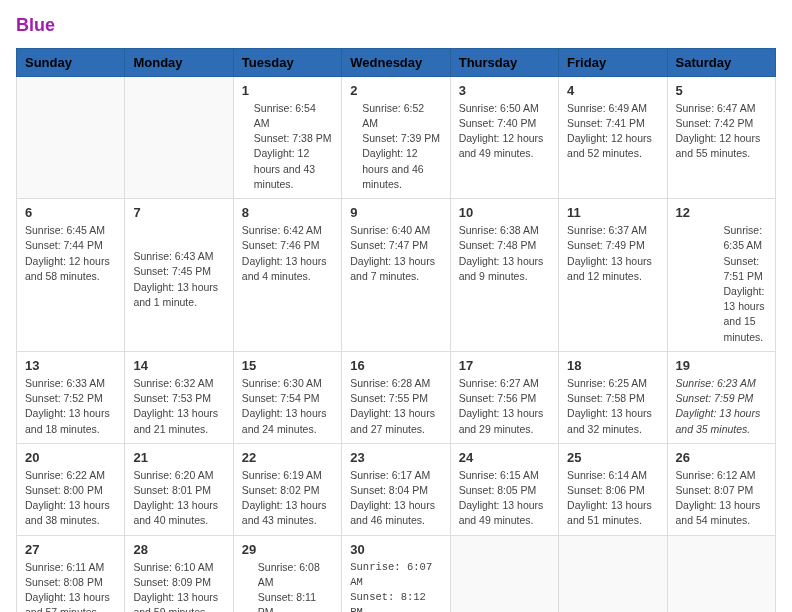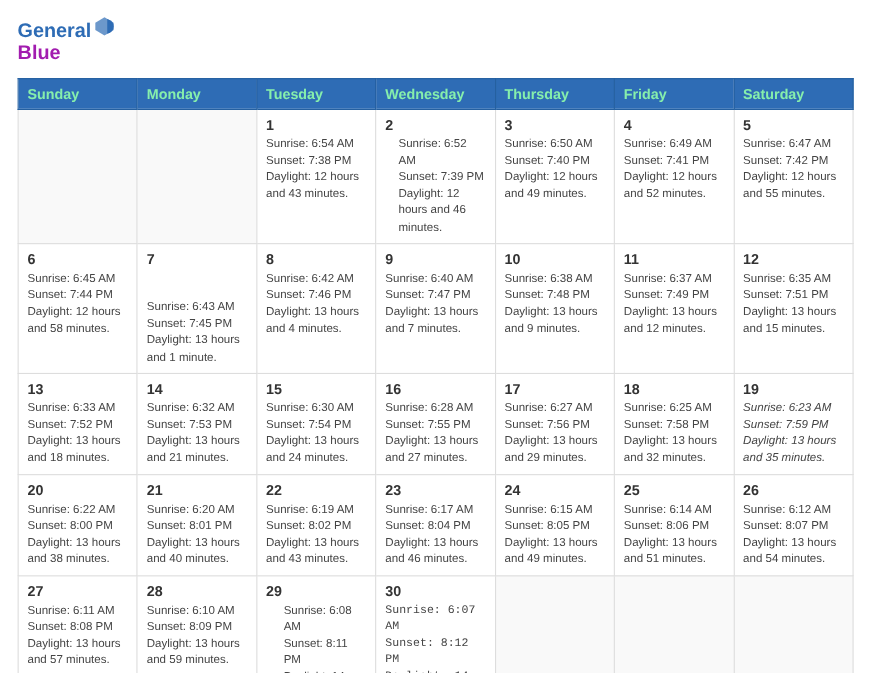--- a/index.html
+++ b/index.html
@@ -47,21 +47,21 @@
       font-size: 14px;
       color: #555;
     }
     .calendar {
       width: 100%;
       border-collapse: collapse;
       border: 1px solid #ccc;
     }
     .calendar th {
       background-color: #2e6cb5;
-      color: #86efac;
+      color: #000000;
       text-align: left;
       padding: 6px 8px;
       font-size: 13px;
       border: 1px solid #2560a0;
     }
     .calendar td {
       vertical-align: top;
       padding: 6px 8px;
       border: 1px solid #ddd;
       width: calc(100% / 7);
@@ -88,26 +88,20 @@
     tr.week-row td {
       height: 88px;
     }
   </style>
 </head>
 <body>
 
 <div class="header">
   <div class="logo">
     <div>
-      <div class="logo-text">
-        <span>General</span><svg class="logo-icon" viewBox="0 0 24 24" fill="#2e6cb5">
-            <path d="M12 2 L22 8 L22 16 L12 22 L2 16 L2 8 Z" fill="#2e6cb5" opacity="0.7"></path>
-            <path d="M15 4 Q22 6 22 12 Q22 18 15 20" fill="#2e6cb5"></path>
-          </svg>
-      </div>
       <div class="logo-text"><span style="color:#a21caf;">Blue</span></div>
     </div>
   </div>
   <div class="title-block">
     <div class="month-title"></div>
     <div class="location"></div>
   </div>
 </div>
 
 <table class="calendar">
@@ -121,21 +115,21 @@
         <th>Friday</th>
         <th>Saturday</th>
       </tr>
   </thead>
   <tbody id="calendar-body">
   <tr class="week-row">
         <td class="empty"></td>
         <td class="empty"></td>
         <td>
           <span class="day-number">1</span>
-          <div class="day-info" style="white-space: pre-line;">Sunrise: 6:54 AM
+          <div class="day-info" style="white-space: pre-line; margin-left: 12px;">Sunrise: 6:54 AM
 Sunset: 7:38 PM
 Daylight: 12 hours and 43 minutes.</div>
         </td>
         <td>
           <span class="day-number">2</span>
           <div class="day-info" style="white-space: pre-line; margin-left: 12px;">Sunrise: 6:52 AM
 Sunset: 7:39 PM
 Daylight: 12 hours and 46 minutes.</div>
         </td>
         <td>
@@ -189,21 +183,21 @@
 Daylight: 13 hours and 9 minutes.</div>
         </td>
         <td>
           <span class="day-number">11</span>
           <div class="day-info" style="white-space: pre-line;">Sunrise: 6:37 AM
 Sunset: 7:49 PM
 Daylight: 13 hours and 12 minutes.</div>
         </td>
         <td>
           <span class="day-number">12</span>
-          <div class="day-info" style="white-space: pre-line;">Sunrise: 6:35 AM
+          <div class="day-info" style="white-space: pre-line; margin-left: 48px;">Sunrise: 6:35 AM
 Sunset: 7:51 PM
 Daylight: 13 hours and 15 minutes.</div>
         </td>
       </tr>
       <tr class="week-row">
         <td>
           <span class="day-number">13</span>
           <div class="day-info" style="white-space: pre-line;">Sunrise: 6:33 AM
 Sunset: 7:52 PM
 Daylight: 13 hours and 18 minutes.</div>

